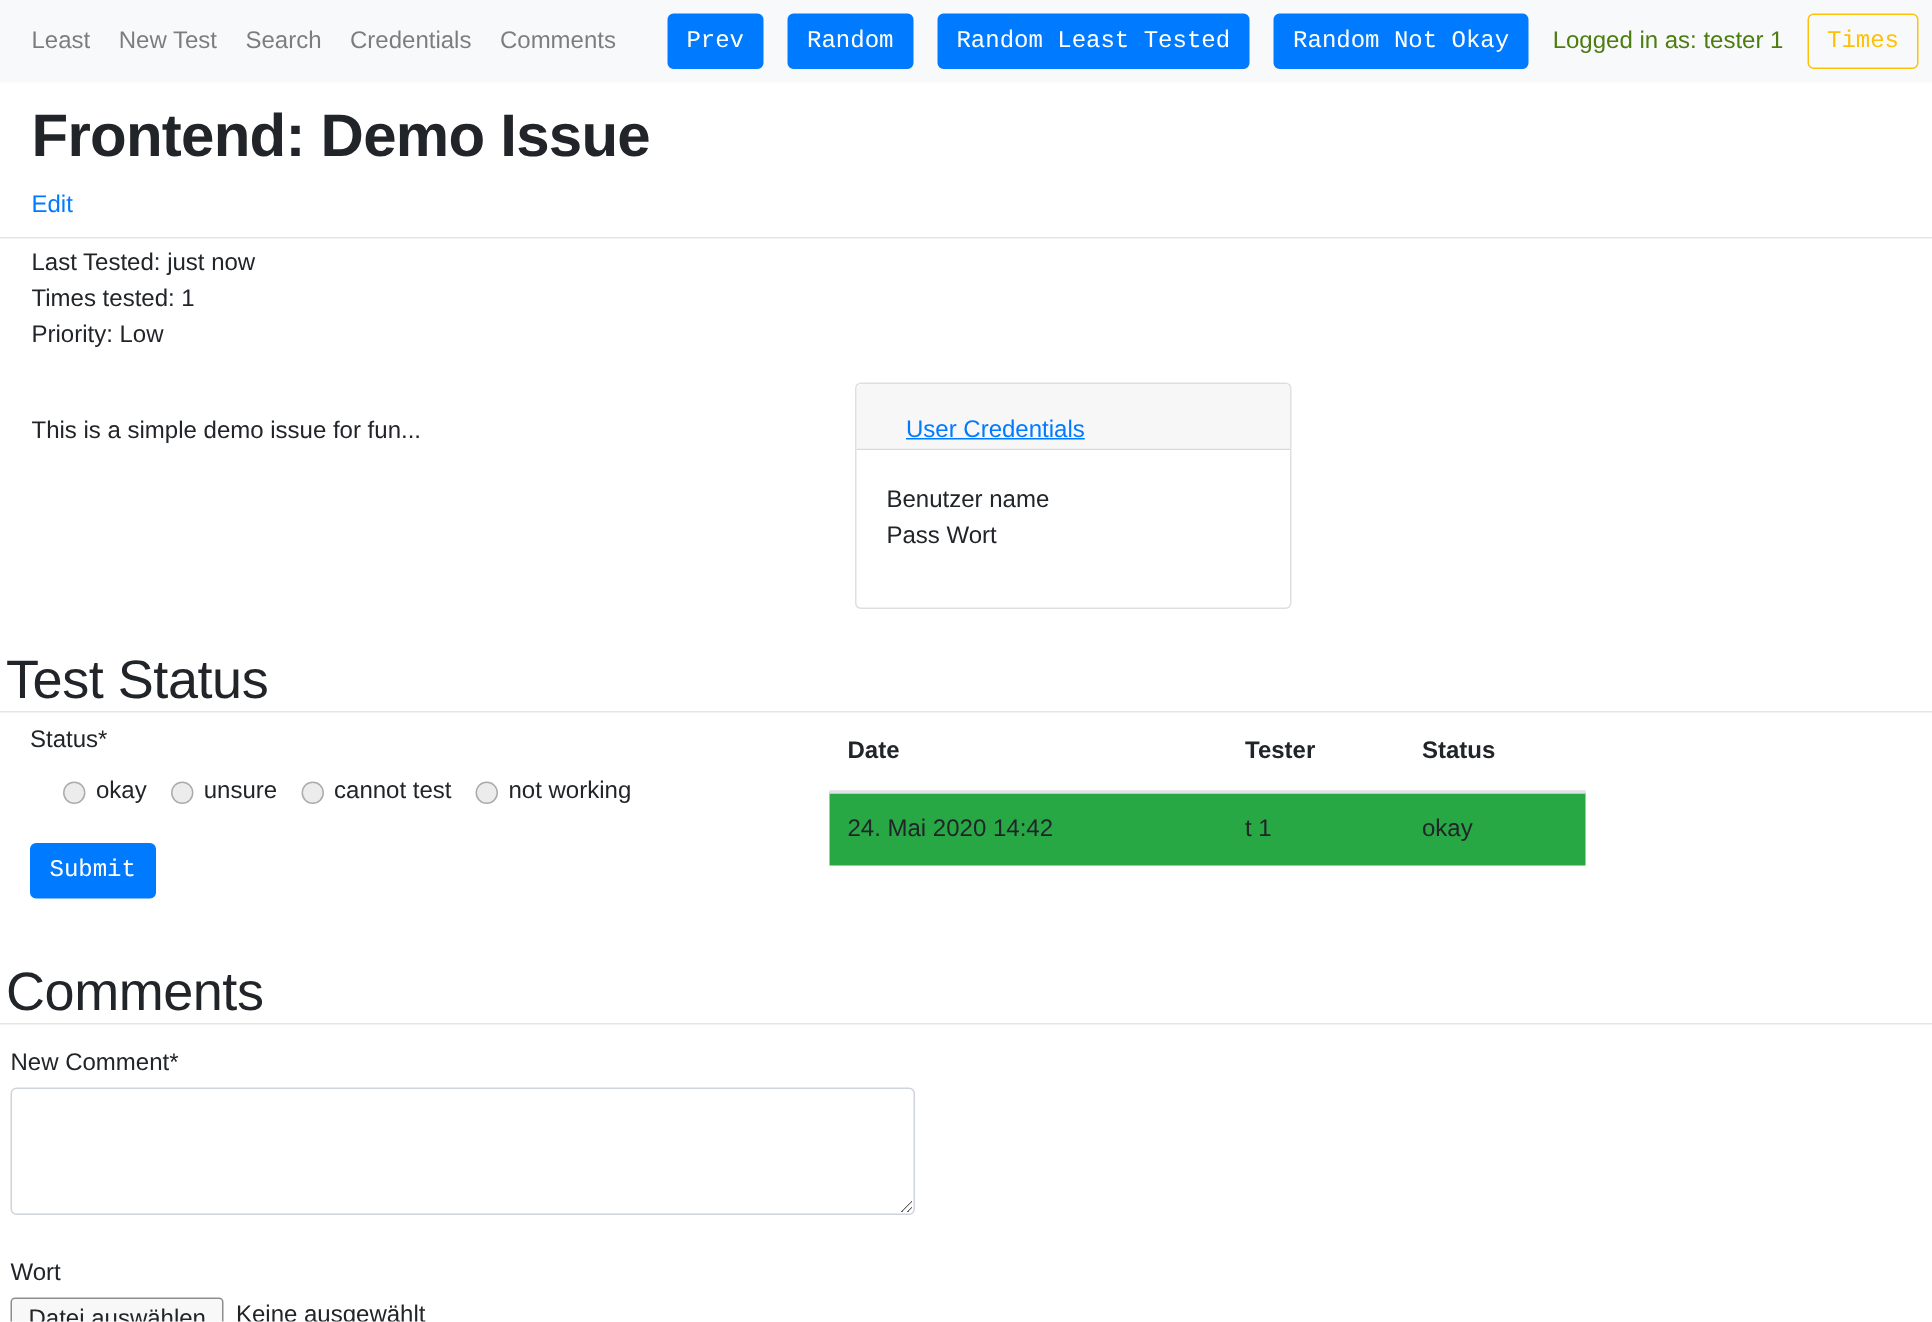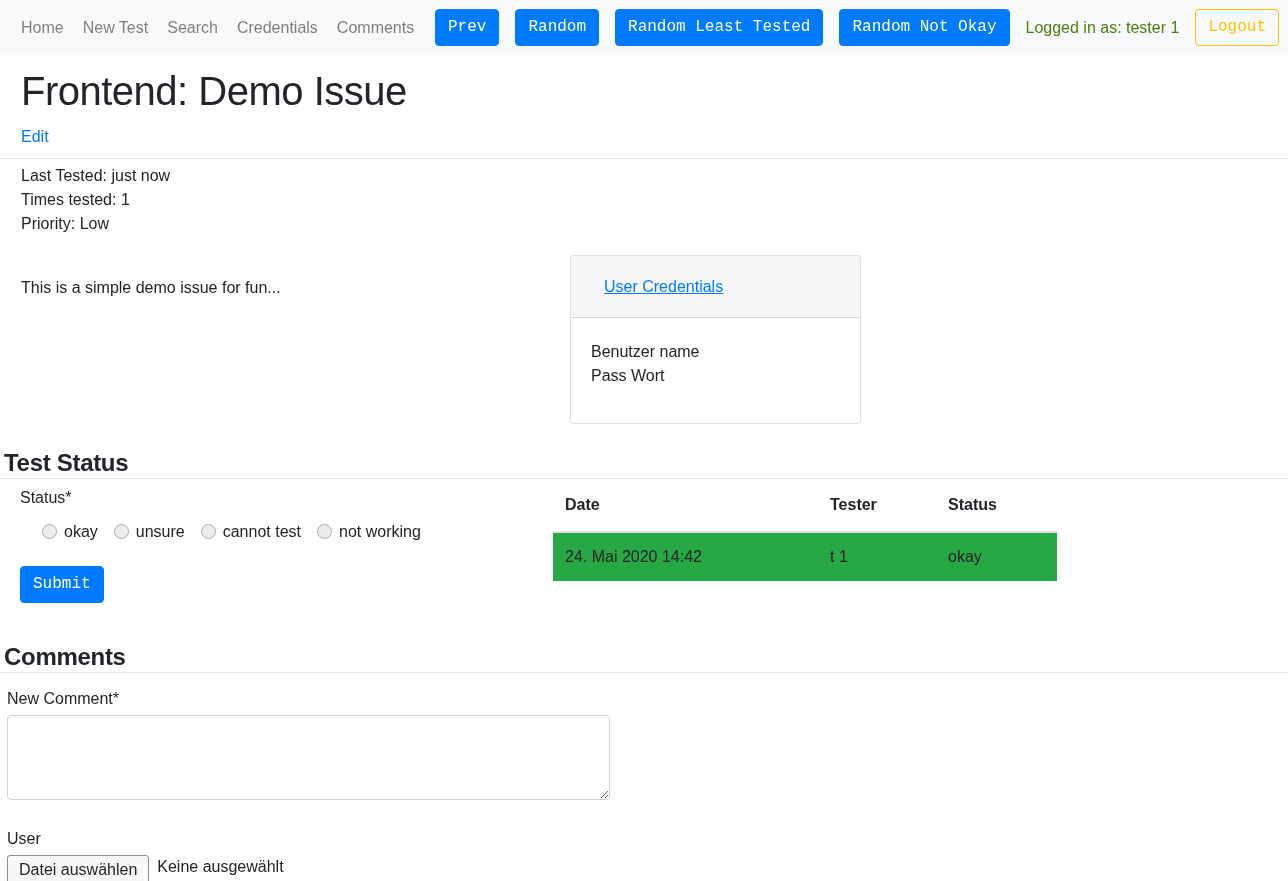--- a/index.html
+++ b/index.html
@@ -29,48 +29,48 @@
     font-size: 16px; line-height: 23px; padding: 6px 12px;
     border-radius: 4px; cursor: pointer; white-space: nowrap;
   }
   .btn-primary { background: #007bff; border: 1px solid #007bff; color: #fff; }
   .btn-outline-warning { background: transparent; border: 1px solid #ffc107; color: #ffc107; }
   .navbar-text { color: #4d7c0f; white-space: nowrap; }
 
   
   .title-block { padding: 8px 21px 0; }
   h1.page-title {
-    font-size: 40px; line-height: 1.2; font-weight: 400;
+    font-size: 40px; line-height: 1.2; font-weight: 700;
     letter-spacing: -0.5px; margin: 4px 0 10px;
   }
   .edit-link { color: #007bff; text-decoration: none; display: inline-block; margin-bottom: 9px; }
 
   hr.rule { border: 0; border-top: 1px solid rgba(0,0,0,.1); margin: 0; }
 
   
   .info-row { display: flex; padding: 5px 0 0 21px; flex-direction: column; }
   .info-col { width: 429px; }
 
   
   .content-row { display: flex; margin-top: 19px; padding-left: 21px; gap: 16px; }
   .desc-col { width: 533px; padding-top: 21px; }
   .card {
     width: 291px; border: 1px solid rgba(0,0,0,.125); border-radius: 4px;
     background: #fff;
   }
   .card-header {
     background: rgba(0,0,0,.03); border-bottom: 1px solid rgba(0,0,0,.125);
-    padding: 19px 20px 18px; border-radius: 4px 4px 0 0;
+    padding: 19px 20px 0; border-radius: 4px 4px 0 0;
   }
   .card-header a { color: #007bff; text-decoration: underline; margin-left: 13px; }
   .card-body { padding: 22px 20px; min-height: 105px; }
 
   
   h2.section-heading {
-    font-size: 24px; line-height: 1.2; font-weight: 700;
+    font-size: 36px; line-height: 1.2; font-weight: 400;
     margin: 25px 0 0 4px; letter-spacing: -0.3px;
   }
   h2.comments-heading { margin-top: 40px; }
 
   
   .status-row { display: flex; }
   .status-form { width: 553px; padding: 7px 0 0 20px; }
   .form-label { display: block; }
   .radio-group { display: flex; gap: 16px; margin: 10px 0 0 22px; }
   .radio-option { display: inline-flex; align-items: center; gap: 7px; cursor: pointer; white-space: nowrap; }
@@ -105,33 +105,33 @@
     border: 1px solid #8d8d8d; background: #f8f8f8; border-radius: 3px;
     padding: 2px 11px; color: #212529; cursor: pointer; white-space: nowrap;
   }
   .comment-submit { margin-top: 18px; }
 </style>
 </head>
 <body>
 
 <nav class="navbar">
   <div class="nav-links">
-    <a class="nav-link">Home</a>
+    <a class="nav-link">Least</a>
     <a class="nav-link">New Test</a>
     <a class="nav-link">Search</a>
     <a class="nav-link">Credentials</a>
     <a class="nav-link">Comments</a>
   </div>
   <div class="nav-right">
     <button class="btn btn-primary">Prev</button>
     <button class="btn btn-primary">Random</button>
     <button class="btn btn-primary">Random Least Tested</button>
     <button class="btn btn-primary">Random Not Okay</button>
     <span class="navbar-text">Logged in as: tester 1</span>
-    <button class="btn btn-outline-warning">Logout</button>
+    <button class="btn btn-outline-warning">Times</button>
   </div>
 </nav>
 
 <main>
 
   <div class="title-block">
     <h1 class="page-title">Frontend: Demo Issue</h1>
     <a class="edit-link">Edit</a>
   </div>
 
@@ -202,21 +202,21 @@
       </table>
     </div>
   </div>
 
   <h2 class="section-heading comments-heading">Comments</h2>
   <hr class="rule">
 
   <div class="comment-form">
     <span class="form-label">New Comment*</span>
     <textarea class="comment-box" style=""></textarea>
-    <span class="form-label image-label">User</span>
+    <span class="form-label image-label">Wort</span>
     <div class="file-row">
       <span class="file-button">Datei auswählen</span>
       <span class="file-status">Keine ausgewählt</span>
     </div>
     <button class="btn btn-primary comment-submit">Submit</button>
   </div>
 
 </main>
 
 </body></html>

